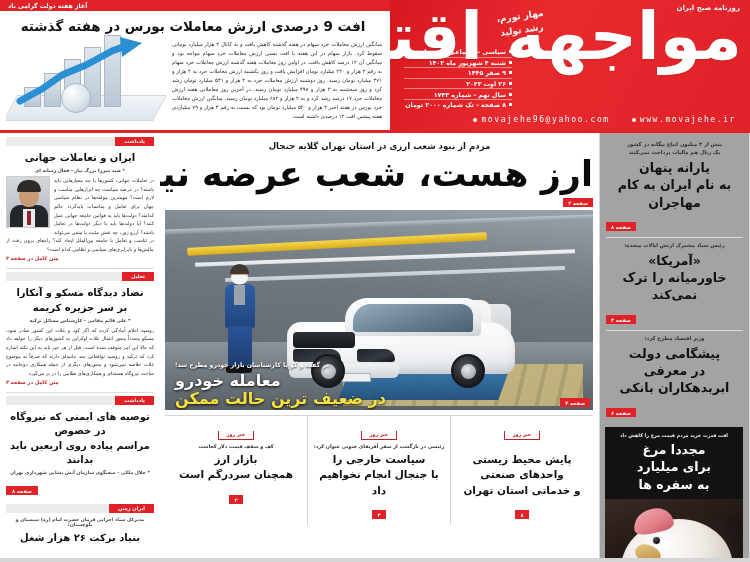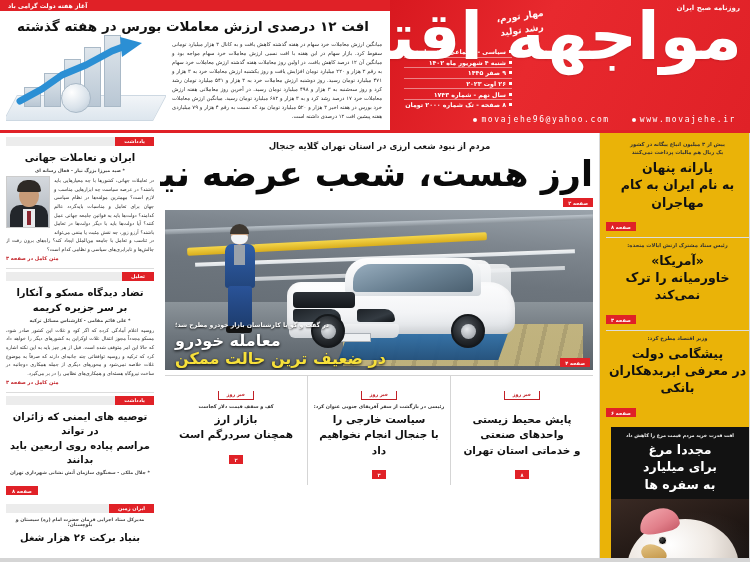--- a/index.html
+++ b/index.html
@@ -244,24 +244,24 @@
     display: flex;
     flex-direction: row;
   }
 
   
   .col-left {
     width: 150px;
     height: 100%;
     border-left: 0;
     border-right: 1px solid #d8d8d8;
-    padding: 4px 0 0 6px;
+    padding: 4px 6px 0 6px;
     direction: rtl;
     position: relative;
-    background: #eab308;
+    background: #a3a3a3;
   }
   .lbrief { padding: 3px 0 4px 0; }
   .lbrief + .lbrief { border-top: 1px solid #dcdcdc; }
   .lb-kicker {
     font-size: 5.2px;
     color: #333;
     text-align: center;
     line-height: 1.55;
     font-weight: bold;
     padding-bottom: 2px;
@@ -394,21 +394,21 @@
     white-space: nowrap;
   }
   .lead-badge-row {
     display: flex;
     justify-content: flex-start;
     padding: 0 0 3px 0;
   }
   .lead-photo {
     position: relative;
     width: 428px;
-    height: 160px;
+    height: 200px;
     overflow: hidden;
     background: #0f766e;
   }
   
   .fp-roof {
     position: absolute; inset: 0;
     background:
       linear-gradient(185deg, #9aa3ab 0%, #7e868e 22%, #6d757d 42%, #5d656c 100%);
   }
   .fp-beam {
@@ -850,21 +850,21 @@
         <span>www.movajehe.ir</span>
       </span>
       <span class="contact-item">
         <span class="contact-dot"></span>
         <span>movajehe96@yahoo.com</span>
       </span>
     </div>
   </div>
 
   <div class="top-article">
-    <div class="ta-head">افت ۱۲ درصدی ارزش معاملات بورس در هفته گذشته</div>
+    <div class="ta-head">افت 9 درصدی ارزش معاملات بورس در هفته گذشته</div>
     <div class="ta-body">میانگین ارزش معاملات خرد سهام در هفته گذشته کاهش یافت و به کانال ۳ هزار میلیارد تومانی سقوط کرد. بازار سهام در این هفته با افت نسبی ارزش معاملات خرد سهام مواجه بود و میانگین آن ۱۲ درصد کاهش یافت. در اولین روز معاملات هفته گذشته ارزش معاملات خرد سهام به رقم ۳ هزار و ۲۲۰ میلیارد تومان افزایش یافت و روز یکشنبه ارزش معاملات خرد به ۳ هزار و ۴۷۱ میلیارد تومان رسید. روز دوشنبه ارزش معاملات خرد به ۳ هزار و ۵۴۱ میلیارد تومان رشد کرد و روز سه‌شنبه به ۳ هزار و ۴۹۸ میلیارد تومان رسید. در آخرین روز معاملاتی هفته ارزش معاملات خرد ۱۷ درصد رشد کرد و به ۳ هزار و ۶۸۲ میلیارد تومان رسید. میانگین ارزش معاملات خرد بورس در هفته اخیر ۳ هزار و ۵۲۰ میلیارد تومان بود که نسبت به رقم ۴ هزار و ۷۹ میلیاردی هفته پیشین افت ۱۲ درصدی داشته است.</div>
 
     <div class="ta-figure">
       <div class="chart-base"></div>
       <div class="bar b1"></div>
       <div class="bar b2"></div>
       <div class="bar b3"></div>
       <div class="bar b4"></div>
       <div class="bar b5"></div>
       <div class="coin"></div>
@@ -1065,21 +1065,21 @@
         <div class="r-more">متن کامل در صفحه ۳</div>
       </div>
 
       <div class="rule-thin"></div>
 
       <div class="rsec">
         <div class="sec-tagbar">
           <span class="sec-tag">یادداشت</span>
         </div>
         <div class="r-head">
-          <div>توصیه های ایمنی که زائران در تواند</div>
+          <div>توصیه های ایمنی که نیروگاه در خصوص</div>
           <div>مراسم پیاده روی اربعین باید بدانند</div>
         </div>
         <div class="r-byline">* جلال ملکی - سخنگوی سازمان آتش نشانی شهرداری تهران</div>
         <div class="pg-row-left">
           <span class="r-page-badge">صفحه ۸</span>
         </div>
       </div>
 
       <div class="rsec">
         <div class="sec-tagbar">

